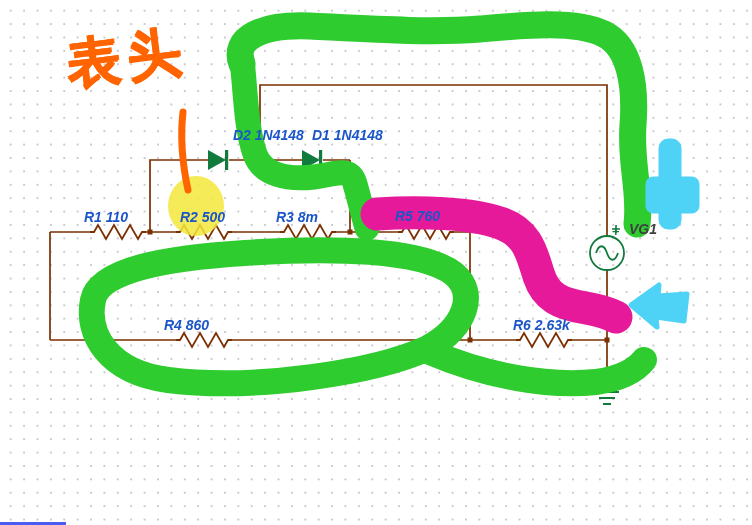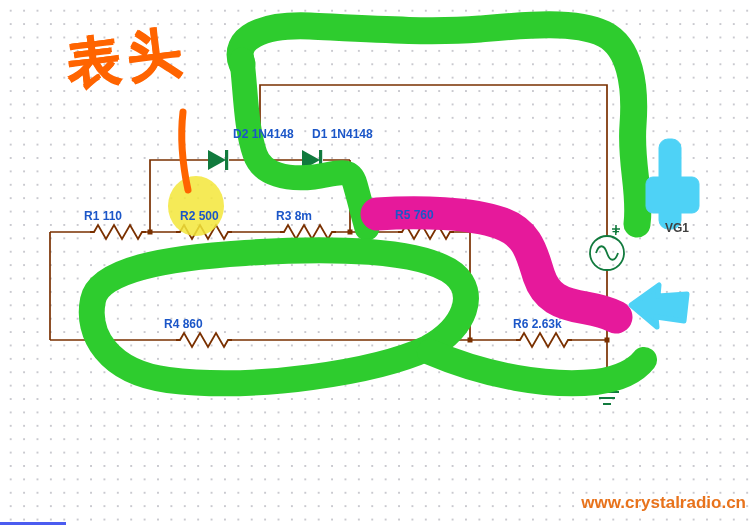--- a/index.html
+++ b/index.html
@@ -9,26 +9,27 @@
     overflow:hidden;
     background-color:#ffffff;
     background-image:radial-gradient(circle,#c9c9cf 1.1px,transparent 1.4px);
     background-size:13.4px 13.4px;
     background-position:4px 4px;
     font-family:"Liberation Sans",sans-serif;
   }
   svg.layer{position:absolute;left:0;top:0;}
   .lbl{
     position:absolute;
-    font-size:12px;font-weight:700;
+    font-size:14px;font-weight:700;
     color:#1b56c8;
     white-space:nowrap;
     font-family:"Liberation Sans",sans-serif;
+    font-style:italic;
   }
-  .lbl.gray{color:#3f3f3f;margin-left:36px;}
+  .lbl.gray{color:#3f3f3f;}
   .meter-note{
     position:absolute;
     left:66px;top:22px;
     font-size:54px;font-weight:700;
     color:#ff6400;
     letter-spacing:7px;
     transform:rotate(-7deg);
     text-shadow:1.5px 0 0 #ff6400,0 1.5px 0 #ff6400;
     font-family:"Liberation Sans",sans-serif;
   }
@@ -140,17 +141,16 @@
   <div class="lbl" style="left:395px;top:208px">R5 760</div>
   <div class="lbl" style="left:164px;top:317px">R4 860</div>
   <div class="lbl" style="left:513px;top:317px">R6 2.63k</div>
   <div class="lbl" style="left:233px;top:127px">D2 1N4148</div>
   <div class="lbl" style="left:312px;top:127px">D1 1N4148</div>
   <div class="lbl gray" style="left:629px;top:221px">VG1</div>
 
   <div class="meter-note">表头</div>
 
   <div class="watermark">
-    <div class="wm-url">www.crystalradio.cn</div>
   </div>
 
   <div class="bottom-artifact"></div>
 </div>
 
 </body></html>

